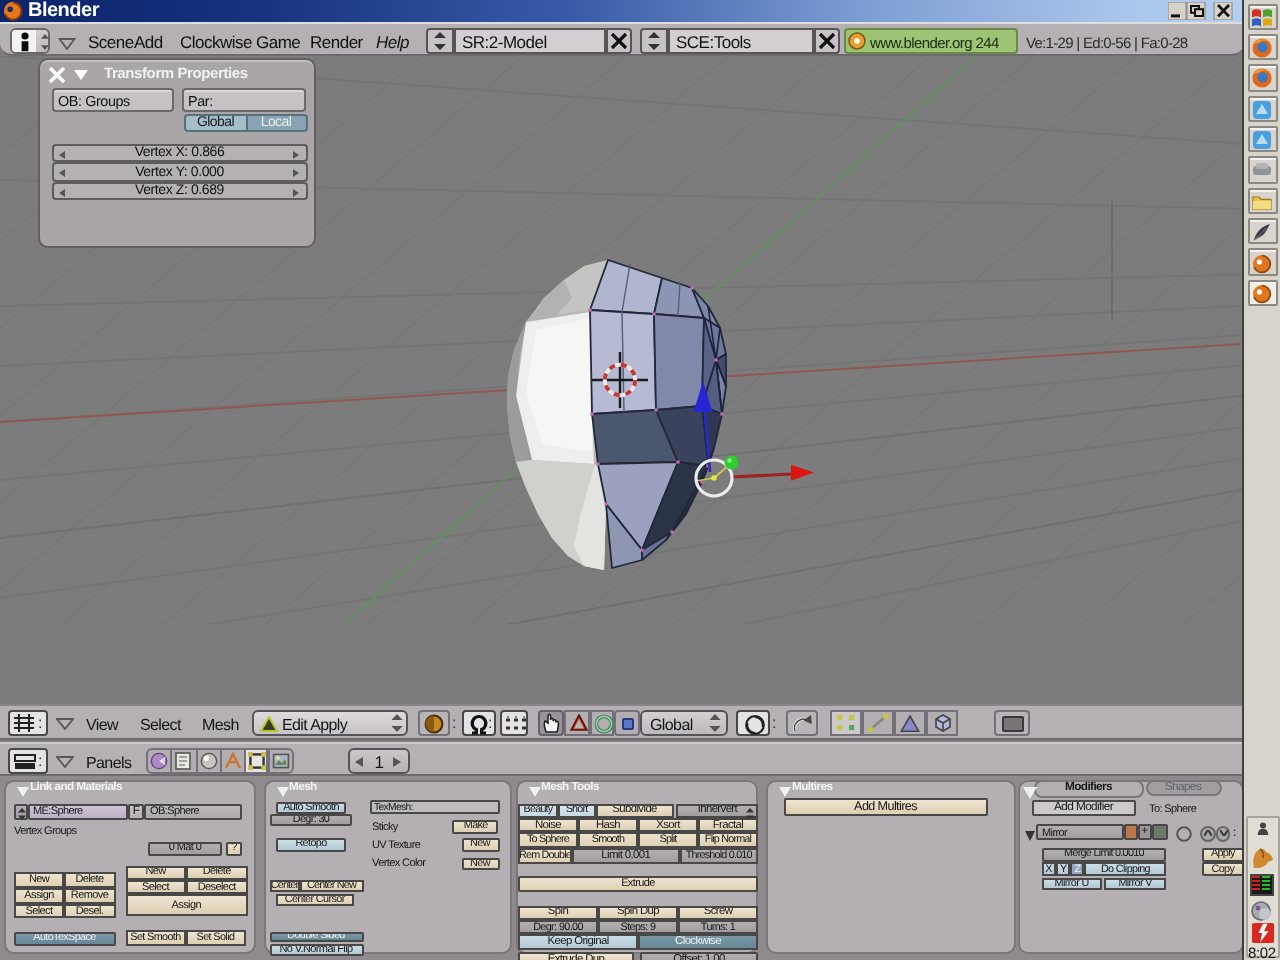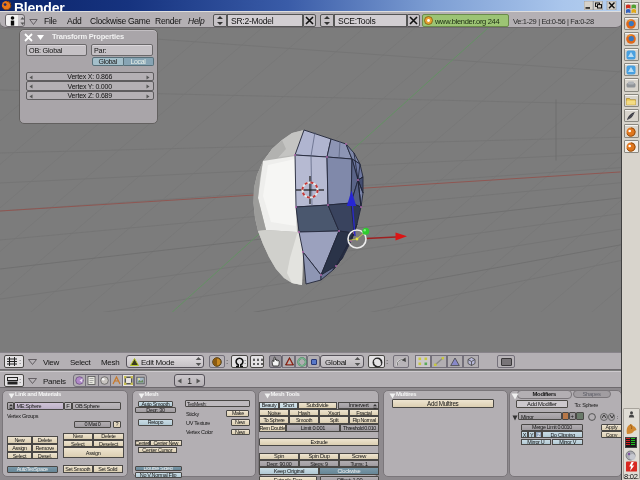--- a/index.html
+++ b/index.html
@@ -11,21 +11,21 @@
 </style>
 </head>
 <body>
 
 <div class="abs" style="left:0;top:0;width:640px;height:11px;background:linear-gradient(90deg,#0b246a 0%,#16337f 20%,#3a5ca8 45%,#7e9fd4 68%,#aac6ec 88%,#b8d2f0 100%);">
   <svg class="abs" style="left:1px;top:0;" width="11" height="11" viewBox="0 0 11 11">
     <circle cx="5.5" cy="5.5" r="4.6" fill="#e8761a"></circle>
     <circle cx="4.1" cy="4.6" r="1.4" fill="#1a2a6e"></circle>
     <path d="M5.5 1.2 A4.3 4.3 0 1 1 1.4 7" fill="none" stroke="#7a3a08" stroke-width="1"></path>
   </svg>
-  <span class="abs" style="left:14px;top:0px;font-size:14px;font-weight:bold;color:#fff;">Blender</span>
+  <span class="abs" style="left:14px;top:0px;font-size:10px;font-weight:bold;color:#fff;">Blender</span>
   <svg class="abs" style="left:584px;top:1px;" width="34" height="9" viewBox="0 0 34 9">
     <rect x="0" y="0" width="9" height="9" fill="#d6d2ca" stroke="#808080" stroke-width="0.5"></rect>
     <rect x="9.5" y="0" width="9" height="9" fill="#d6d2ca" stroke="#808080" stroke-width="0.5"></rect>
     <rect x="23" y="0" width="9" height="9" fill="#d6d2ca" stroke="#808080" stroke-width="0.5"></rect>
     <rect x="1.5" y="6.2" width="4.5" height="1.5" fill="#111"></rect>
     <rect x="11.5" y="2" width="4" height="3.4" fill="none" stroke="#111" stroke-width="1"></rect>
     <rect x="13.5" y="3.6" width="4" height="3.4" fill="#d6d2ca" stroke="#111" stroke-width="1"></rect>
     <path d="M25 1.5 L30.5 7.2 M30.5 1.5 L25 7.2" stroke="#111" stroke-width="1.4"></path>
   </svg>
 </div>
@@ -36,21 +36,21 @@
   <svg class="abs" style="left:9px;top:3.5px;" width="7" height="10" viewBox="0 0 7 10">
     <circle cx="3.5" cy="2" r="1.8" fill="#0a0a0a"></circle>
     <rect x="1.8" y="4.6" width="3.4" height="5" fill="#0a0a0a"></rect>
   </svg>
   <svg class="abs" style="left:19.5px;top:5px;" width="5" height="8" viewBox="0 0 5 8">
       <path d="M2.5 0 l2 2.4 h-4 z M2.5 8 l2 -2.4 h-4 z" fill="#555"></path>
     </svg>
   <svg class="abs" style="left:29px;top:6.5px;" width="9" height="6" viewBox="0 0 9 6">
       <path d="M0.8 0.5 h7.4 l-3.7 5 z" fill="#b6b2b6" stroke="#5a565a" stroke-width="0.9"></path>
     </svg>
-  <span class="abs hdrtxt" style="left:44px;top:4px;">File</span>
+  <span class="abs hdrtxt" style="left:44px;top:4px;">Scene</span>
   <span class="abs hdrtxt" style="left:67px;top:4px;">Add</span>
   <span class="abs hdrtxt" style="left:90px;top:4px;">Clockwise</span>
   <span class="abs hdrtxt" style="left:128px;top:4px;">Game</span>
   <span class="abs hdrtxt" style="left:155px;top:4px;">Render</span>
   <span class="abs hdrtxt" style="left:188px;top:4px;font-style:italic;">Help</span>
   <div class="abs" style="left:213px;top:2px;width:14px;height:13px;background:#c6c2c6;border:1px solid #555;border-radius:2px 0 0 2px;"></div>
   <svg class="abs" style="left:216px;top:4px;" width="8" height="9" viewBox="0 0 8 9">
       <path d="M4 0 l3 3 h-6 z M4 9 l3 -3 h-6 z" fill="#333"></path>
     </svg>
   <div class="abs" style="left:227px;top:2px;width:76px;height:13px;background:#d2ced2;border:1px solid #555;"></div>
@@ -205,21 +205,21 @@
   </svg>
   <span class="abs" style="left:28px;top:309px;font-size:7px;color:#e2e2e2;letter-spacing:-0.3px;">(1) Sphere</span>
 
   <div class="abs" style="left:19px;top:1px;width:139px;height:95px;background:#a9a5a9;border:1px solid #62605f;border-radius:5px;box-shadow:inset 0 1px 0 #c2bec2;">
     <svg class="abs" style="left:4px;top:3px;" width="20" height="9" viewBox="0 0 20 9">
       <path d="M1 1 L8 8 M8 1 L1 8" stroke="#fff" stroke-width="1.8"></path>
       <path d="M13 2 h7 l-3.5 5 z" fill="#fff"></path>
     </svg>
     <span class="abs" style="left:32px;top:2px;font-size:7.5px;font-weight:bold;color:#f2f2f2;letter-spacing:-0.2px;">Transform Properties</span>
     <div class="abs" style="left:6px;top:13.5px;width:61px;height:12px;background:#c5c1c5;border:1px solid #6a686a;border-radius:2px;box-shadow:inset 0 1px 0 #dcd8dc;"></div>
-    <span class="abs" style="left:9px;top:16px;font-size:7.2px;color:#111;letter-spacing:-0.2px;">OB: Global</span>
+    <span class="abs" style="left:9px;top:16px;font-size:7.2px;color:#111;letter-spacing:-0.2px;">OB: Groups</span>
     <div class="abs" style="left:71px;top:13.5px;width:62px;height:12px;background:#c5c1c5;border:1px solid #6a686a;border-radius:2px;box-shadow:inset 0 1px 0 #dcd8dc;"></div>
     <span class="abs" style="left:74px;top:16px;font-size:7.2px;color:#111;letter-spacing:-0.2px;">Par:</span>
     <div class="abs" style="left:72px;top:26.5px;width:31.5px;height:9.5px;background:#a4bfca;border:1px solid #58707a;border-radius:2px 0 0 2px;display:flex;align-items:center;justify-content:center;">
         <span style="font-size:7px;color:#1a1a1a;letter-spacing:-0.3px;">Global</span>
       </div>
     <div class="abs" style="left:103.5px;top:26.5px;width:30px;height:9.5px;background:#87a4b4;border:1px solid #58707a;border-left:none;border-radius:0 2px 2px 0;display:flex;align-items:center;justify-content:center;">
         <span style="font-size:7px;color:#e8f0e8;letter-spacing:-0.3px;">Local</span>
       </div>
     <div class="abs" style="left:6px;top:41.8px;width:127.5px;height:9.3px;background:#b4b0b4;border:1px solid #5e5c5e;border-radius:2px;display:flex;align-items:center;justify-content:center;">
         <span style="font-size:7px;color:#111;letter-spacing:-0.2px;">Vertex X: 0.866</span>
@@ -260,21 +260,21 @@
 <svg class="abs" style="left:28px;top:6px" width="9" height="6" viewBox="0 0 9 6">
       <path d="M0.5 0.5 h8 l-4 5 z" fill="#b6b2b6" stroke="#5a565a" stroke-width="0.9"></path>
     </svg>
 <span class="abs" style="left:43px;top:5px;font-size:8px;color:#161616;letter-spacing:-0.3px;white-space:nowrap;">View</span>
 <span class="abs" style="left:70px;top:5px;font-size:8px;color:#161616;letter-spacing:-0.3px;white-space:nowrap;">Select</span>
 <span class="abs" style="left:101px;top:5px;font-size:8px;color:#161616;letter-spacing:-0.3px;white-space:nowrap;">Mesh</span>
 <div class="abs" style="left:126px;top:2px;width:78px;height:13px;background:linear-gradient(#dedade,#c6c2c6);border:1px solid #56525a;border-radius:3px;"></div>
 <svg class="abs" style="left:130px;top:4.5px" width="9" height="8" viewBox="0 0 9 8">
       <path d="M4.5 0.5 L8.5 7.5 H0.5 Z" fill="#3a3a20" stroke="#b8c828" stroke-width="1"></path>
     </svg>
-<span class="abs" style="left:141px;top:5px;font-size:8px;color:#161616;letter-spacing:-0.3px;white-space:nowrap;">Edit Mode</span>
+<span class="abs" style="left:141px;top:5px;font-size:8px;color:#161616;letter-spacing:-0.3px;white-space:nowrap;">Edit Apply</span>
 <svg class="abs" style="left:195px;top:4px" width="7" height="9" viewBox="0 0 7 9">
       <path d="M3.5 0 l2.8 3 h-5.6 z M3.5 9 l2.8 -3 h-5.6 z" fill="#555"></path>
     </svg>
 <div class="abs" style="left:209px;top:2px;width:16px;height:13px;background:#b8b4b8;border:1px solid #74707a;border-radius:2px;"></div>
 <svg class="abs" style="left:212px;top:4px" width="10" height="10" viewBox="0 0 10 10">
       <circle cx="5" cy="5" r="4.2" fill="#c88820" stroke="#3a2a08" stroke-width="1"></circle>
       <path d="M5 0.8 A4.2 4.2 0 0 0 5 9.2 Z" fill="#8a5a10"></path>
     </svg>
 <span class="abs" style="left:226px;top:4px;font-size:8px;color:#333;letter-spacing:-0.25px;white-space:nowrap;">:</span>
 <div class="abs" style="left:231px;top:2px;width:17px;height:13px;background:#e4e2e4;border:1px solid #4a4846;border-radius:2px;"></div>

